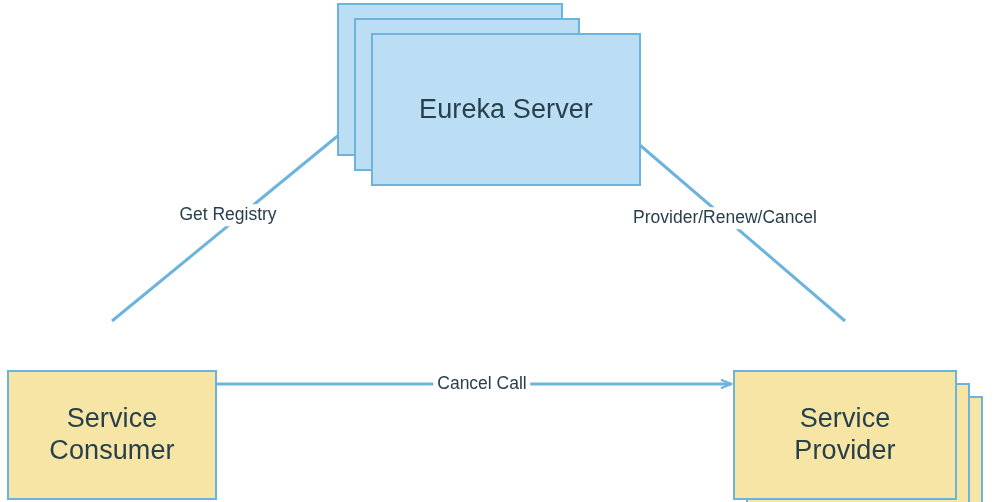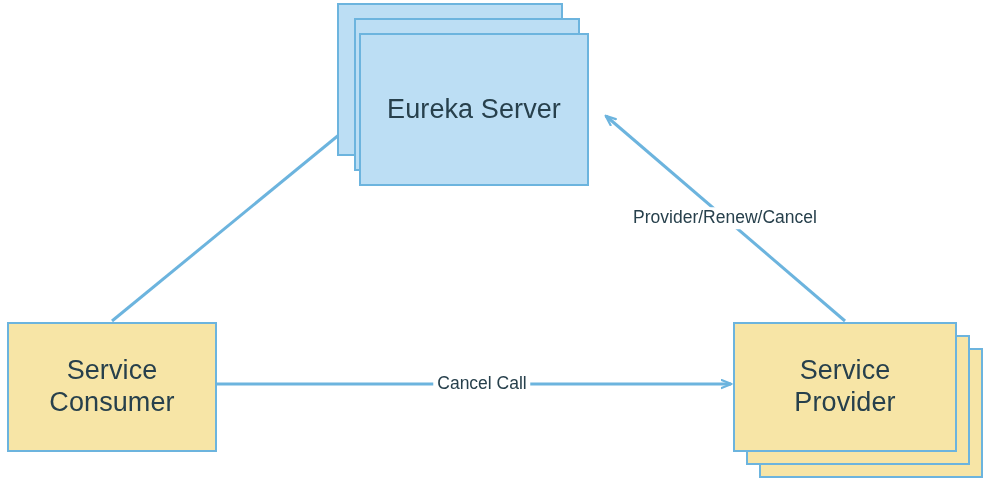--- a/index.html
+++ b/index.html
@@ -28,21 +28,21 @@
   }
   .node-stack {
     position: absolute;
   }
   .card {
     position: absolute;
     box-sizing: border-box;
     border: 2px solid #6cb4de;
   }
   .card.blue  { background: #bcdef4; }
-  .card.yellow{ background: #f7e5a6; }
+  .card.yellow{ background: #f7e5a6; margin-top: 48px; }
   .card-label {
     position: absolute;
     left: 0;
     right: 0;
     top: 50%;
     transform: translateY(-50%);
     text-align: center;
     color: #27404c;
     font-size: 27px;
     line-height: 1.18;
@@ -76,39 +76,40 @@
     <line x1="112" y1="321" x2="362" y2="116" stroke="#6cb4de" stroke-width="3" marker-end="url(#arrow-open)"></line>
 
     <line x1="845" y1="321" x2="606" y2="116" stroke="#6cb4de" stroke-width="3" marker-end="url(#arrow-open)"></line>
 
     <line x1="217" y1="384" x2="731" y2="384" stroke="#6cb4de" stroke-width="3" marker-end="url(#arrow-open)"></line>
   </svg>
 
   <div class="node-stack" style="left:337px; top:3px; width:260px; height:187px;">
     <div class="card blue" style="left:0px; top:0px; width:226px; height:153px;"></div>
     <div class="card blue" style="left:17px; top:15px; width:226px; height:153px;"></div>
-    <div class="card blue" style="left:22px; top:30px; width:230px; height:153px;text-decoration:underline;">
+    <div class="card blue" style="left:34px; top:30px; width:270px; height:153px;text-decoration:underline;">
       <div class="card-label">Eureka Server</div>
     </div>
   </div>
 
   <div class="node-stack" style="left:7px; top:322px; width:210px; height:130px;">
     <div class="card yellow" style="left:0px; top:0px; width:210px; height:130px;">
       <div class="card-label">Service
 Consumer</div>
     </div>
   </div>
 
   <div class="node-stack" style="left:733px; top:322px; width:250px; height:158px;">
     <div class="card yellow" style="left:26px; top:26px; width:224px; height:130px;"></div>
     <div class="card yellow" style="left:13px; top:13px; width:224px; height:130px;"></div>
     <div class="card yellow" style="left:0px; top:0px; width:224px; height:130px;">
       <div class="card-label">Service
 Provider</div>
     </div>
   </div>
 
+  <div class="edge-label" style="left:228px; top:215px;">Get Registry</div>
 
   <div class="edge-label" style="left:725px; top:218px;">Provider/Renew/Cancel</div>
 
   <div class="edge-label" style="left:482px; top:384px;">Cancel Call</div>
 
 </div>
 
 </body></html>

